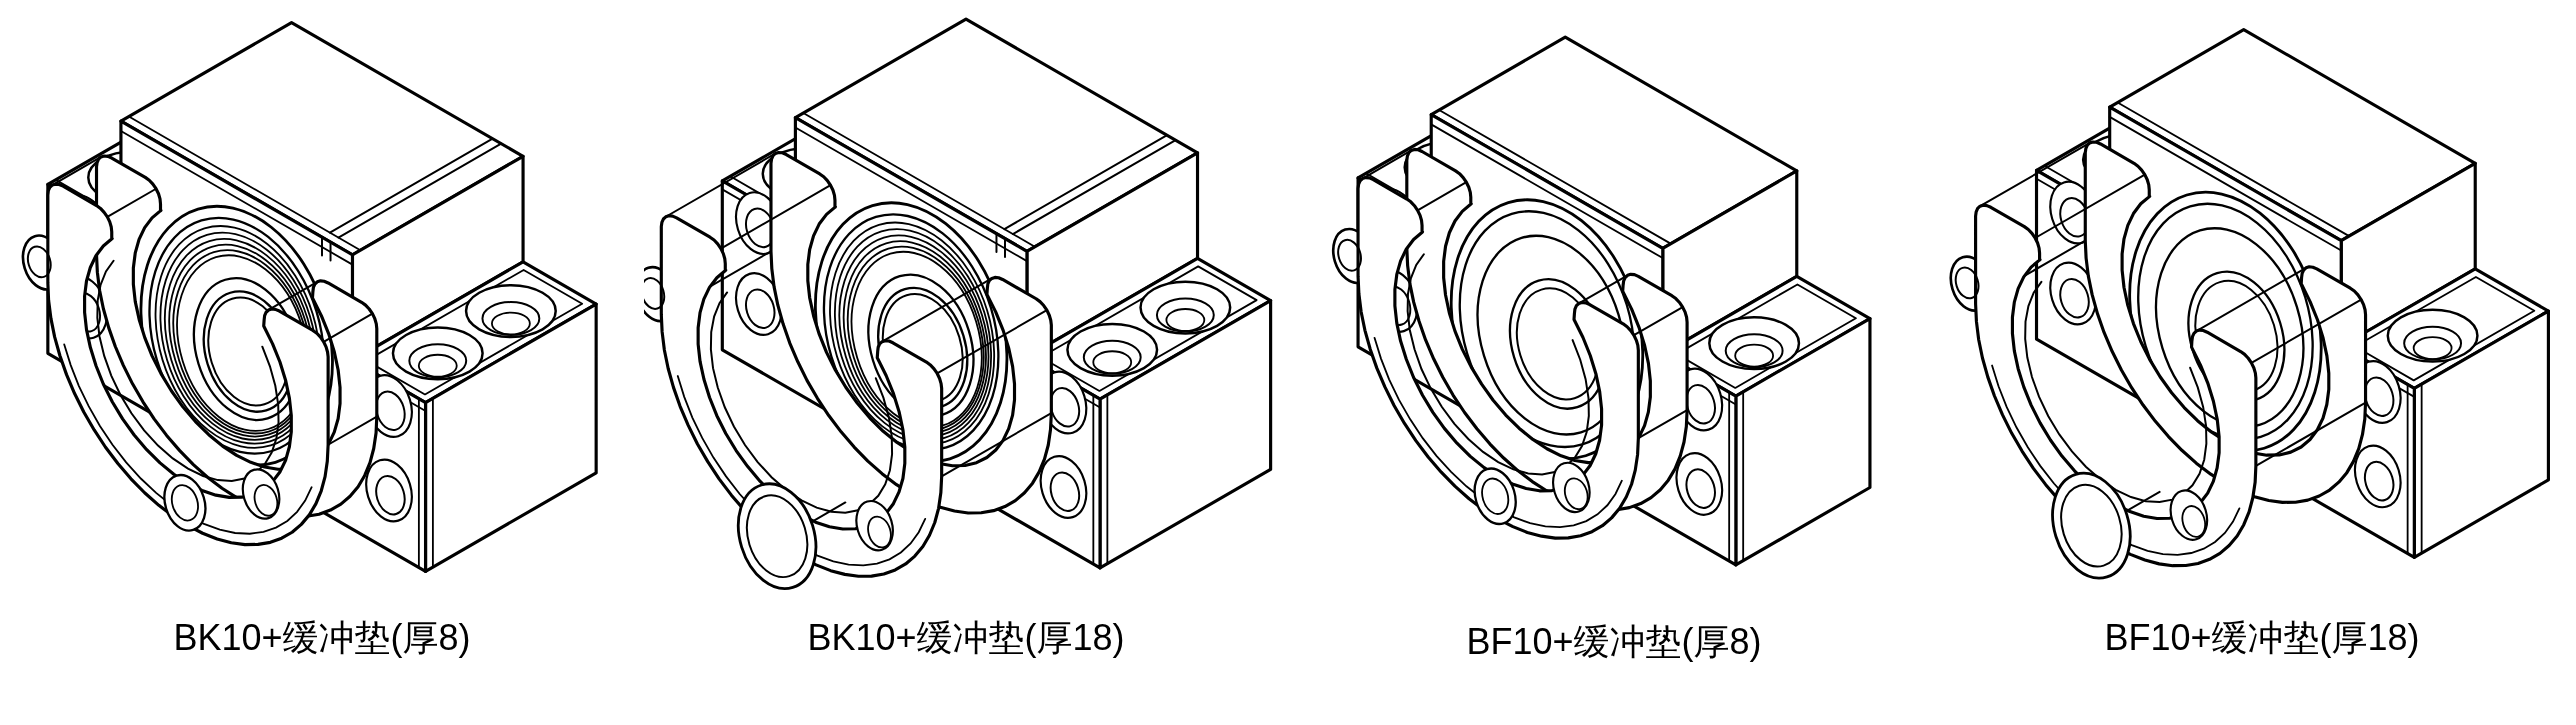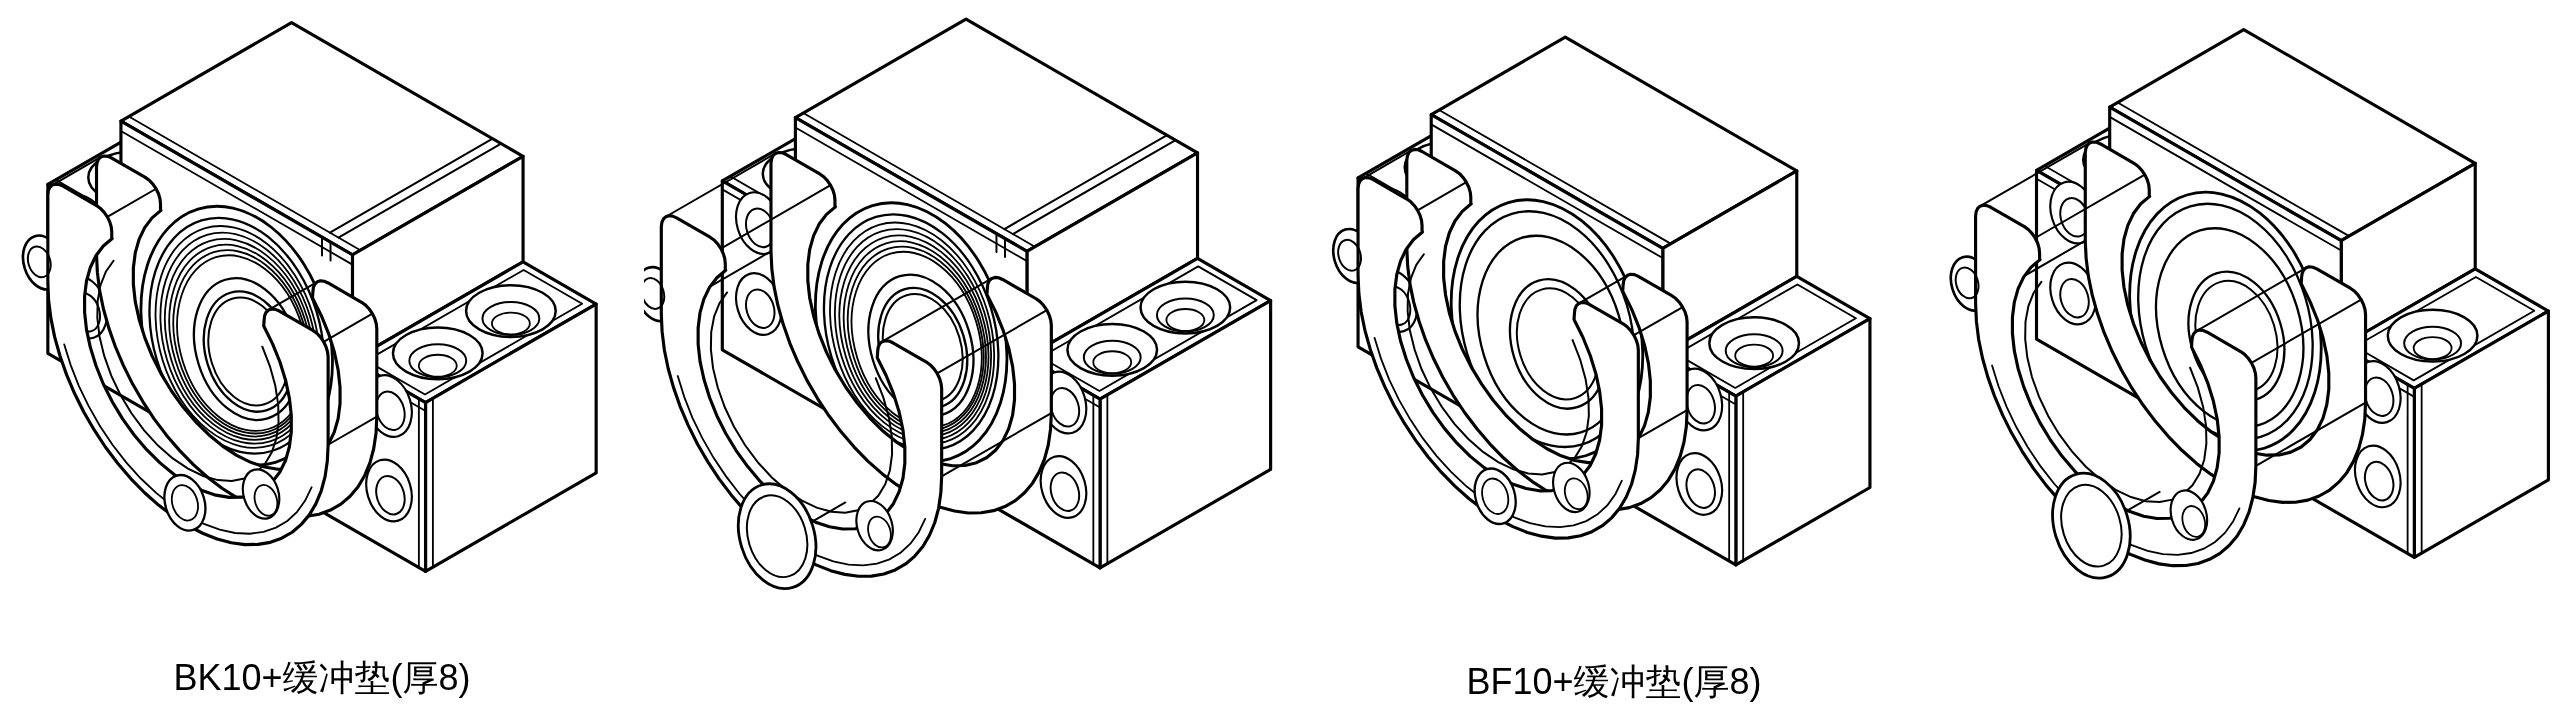--- a/index.html
+++ b/index.html
@@ -1,18 +1,18 @@
 <!DOCTYPE html>
 <html style="font-size:13.2px"><head>
 <meta charset="utf-8">
 <style>
   html,body{margin:0;padding:0;background:#ffffff;}
   body{width:2576px;height:725px;overflow:hidden;font-family:"Liberation Sans",sans-serif;}
   .sheet{display:flex;flex-direction:row;width:2576px;height:725px;background:#fff;}
-  .fig{width:644px;display:flex;flex-direction:column;align-items:center;padding-top:3.3px;gap:40px;}
+  .fig{width:644px;display:flex;flex-direction:column;align-items:center;padding-top:3.3px;}
   .fig svg{display:block;}
   .caption{margin-top:25px;font-size:36px;line-height:43px;color:#000;white-space:nowrap;
            font-family:"Liberation Sans","DejaVu Sans",sans-serif;}
 </style>
 </head>
 <body>
 
 <div class="sheet">
   <figure class="fig" style="margin:0">
     <svg width="644" height="588" viewBox="0 0 778 710">
@@ -159,20 +159,21 @@
         <ellipse cx="10.644599999999997" cy="350.75" rx="13.175" ry="19.040000000000003" transform="rotate(-17 10.644599999999997 350.75)" fill="none" stroke="#000" stroke-width="2.4"></ellipse>
         <path d="M100.4 349.5 L91.2 362.5 L84.7 378.6 L81.2 397.5 L80.8 418.4 L83.4 441.0 L89.1 464.4 L97.6 488.2 L108.6 511.5 L122.0 533.8 L137.3 554.4 L154.1 572.7 L171.9 588.3 L190.3 600.6 L208.6 609.4 L226.4 614.4 L243.2 615.5 L258.5 612.6 L271.9 605.7 L283.0 595.2 L291.4 581.3 L297.1 564.3 L299.7 544.9 L299.3 523.4 L295.8 500.5 L289.3 476.9 L280.1 453.2" fill="none" stroke="#000" stroke-width="2.4" stroke-linecap="round"></path>
         <path d="M40.8 450.5 L48.6 475.6 L58.4 500.6 L70.3 525.2 L83.9 549.0 L99.1 571.7 L115.6 593.0 L133.3 612.5 L151.8 629.9 L170.9 645.0 L190.3 657.6 L209.6 667.4 L228.7 674.4 L247.2 678.3 L264.9 679.2 L281.5 677.1 L296.6 671.9 L310.3 663.7 L322.1 652.8 L331.9 639.1 L339.7 623.1" fill="none" stroke="#000" stroke-width="2.2" stroke-linecap="round"></path>
         <ellipse cx="278.585" cy="631.25" rx="21.080000000000005" ry="30.464000000000006" transform="rotate(-17 278.585 631.25)" fill="#fff" stroke="#000" stroke-width="2.6"></ellipse>
         <ellipse cx="284.4738" cy="638.9" rx="13.175" ry="19.040000000000003" transform="rotate(-17 284.4738 638.9)" fill="none" stroke="#000" stroke-width="2.2"></ellipse>
         <line x1="243.25220000000002" y1="603.2" x2="199.08620000000002" y2="628.7" stroke="#000" stroke-width="2.4" stroke-linecap="round"></line>
         <line x1="166.69779999999997" y1="633.8" x2="122.53179999999998" y2="659.3" stroke="#000" stroke-width="2.4" stroke-linecap="round"></line>
         <ellipse cx="160.80899999999997" cy="644" rx="44.794999999999995" ry="64.736" transform="rotate(-17 160.80899999999997 644)" fill="#fff" stroke="#000" stroke-width="3.4"></ellipse>
         <ellipse cx="160.80899999999997" cy="644" rx="34.91375" ry="50.456" transform="rotate(-17 160.80899999999997 644)" fill="none" stroke="#000" stroke-width="2.4"></ellipse>
       </svg>
+    <figcaption class="caption">BK10+缓冲垫(厚18)</figcaption>
   </figure>
   <figure class="fig" style="margin:4px">
     <svg width="644" height="588" viewBox="0 0 778 710">
         <path d="M79.8 206.3 L241.8 112.8 L330.1 163.8 L168.2 257.3 Z" fill="#fff" stroke="#000" stroke-width="3.8" stroke-linejoin="round"></path>
         <line x1="89.40730000000002" y1="200.72500000000002" x2="177.73930000000001" y2="251.72500000000002" stroke="#000" stroke-width="2.2" stroke-linecap="round"></line>
         <ellipse cx="190.25300000000001" cy="193.5" rx="54.14500000000001" ry="31.2494" fill="#fff" stroke="#000" stroke-width="3"></ellipse>
         <ellipse cx="190.25300000000001" cy="202.5" rx="34.361250000000005" ry="19.83135" fill="none" stroke="#000" stroke-width="2.4"></ellipse>
         <ellipse cx="190.25300000000001" cy="208.5" rx="22.907500000000002" ry="13.2209" fill="none" stroke="#000" stroke-width="2.2"></ellipse>
         <line x1="175.531" y1="151" x2="201.29450000000003" y2="165.875" stroke="#000" stroke-width="2.4" stroke-linecap="round"></line>
         <line x1="204.97500000000002" y1="134" x2="230.73850000000002" y2="148.875" stroke="#000" stroke-width="2.4" stroke-linecap="round"></line>
@@ -280,15 +281,16 @@
         <ellipse cx="32.727600000000024" cy="338" rx="13.175" ry="19.040000000000003" transform="rotate(-17 32.727600000000024 338)" fill="none" stroke="#000" stroke-width="2.4"></ellipse>
         <path d="M122.5 336.7 L113.2 349.7 L106.8 365.9 L103.3 384.7 L102.9 405.7 L105.5 428.2 L111.1 451.7 L119.6 475.4 L130.7 498.8 L144.1 521.0 L159.4 541.6 L176.2 560.0 L194.0 575.5 L212.3 587.9 L230.7 596.7 L248.5 601.7 L265.3 602.7 L280.6 599.8 L293.9 593.0 L305.0 582.5 L313.5 568.5 L319.2 551.6 L321.8 532.1 L321.4 510.6 L317.9 487.8 L311.4 464.2 L302.2 440.5" fill="none" stroke="#000" stroke-width="2.4" stroke-linecap="round"></path>
         <path d="M62.9 437.8 L70.7 462.8 L80.5 487.8 L92.3 512.4 L105.9 536.3 L121.1 559.0 L137.7 580.3 L155.4 599.8 L173.9 617.2 L193.0 632.3 L212.3 644.9 L231.7 654.7 L250.8 661.6 L269.3 665.6 L287.0 666.5 L303.5 664.3 L318.7 659.1 L332.3 651.0 L344.2 640.0 L354.0 626.4 L361.7 610.3" fill="none" stroke="#000" stroke-width="2.2" stroke-linecap="round"></path>
         <ellipse cx="300.668" cy="618.5" rx="21.080000000000005" ry="30.464000000000006" transform="rotate(-17 300.668 618.5)" fill="#fff" stroke="#000" stroke-width="2.6"></ellipse>
         <ellipse cx="306.5568" cy="626.15" rx="13.175" ry="19.040000000000003" transform="rotate(-17 306.5568 626.15)" fill="none" stroke="#000" stroke-width="2.2"></ellipse>
         <line x1="265.33520000000004" y1="590.45" x2="221.16920000000005" y2="615.95" stroke="#000" stroke-width="2.4" stroke-linecap="round"></line>
         <line x1="188.7808" y1="621.05" x2="144.6148" y2="646.55" stroke="#000" stroke-width="2.4" stroke-linecap="round"></line>
         <ellipse cx="182.892" cy="631.25" rx="44.794999999999995" ry="64.736" transform="rotate(-17 182.892 631.25)" fill="#fff" stroke="#000" stroke-width="3.4"></ellipse>
         <ellipse cx="182.892" cy="631.25" rx="34.91375" ry="50.456" transform="rotate(-17 182.892 631.25)" fill="none" stroke="#000" stroke-width="2.4"></ellipse>
       </svg>
+    <figcaption class="caption">BF10+缓冲垫(厚18)</figcaption>
   </figure>
 </div>
 
 
 </body></html>

